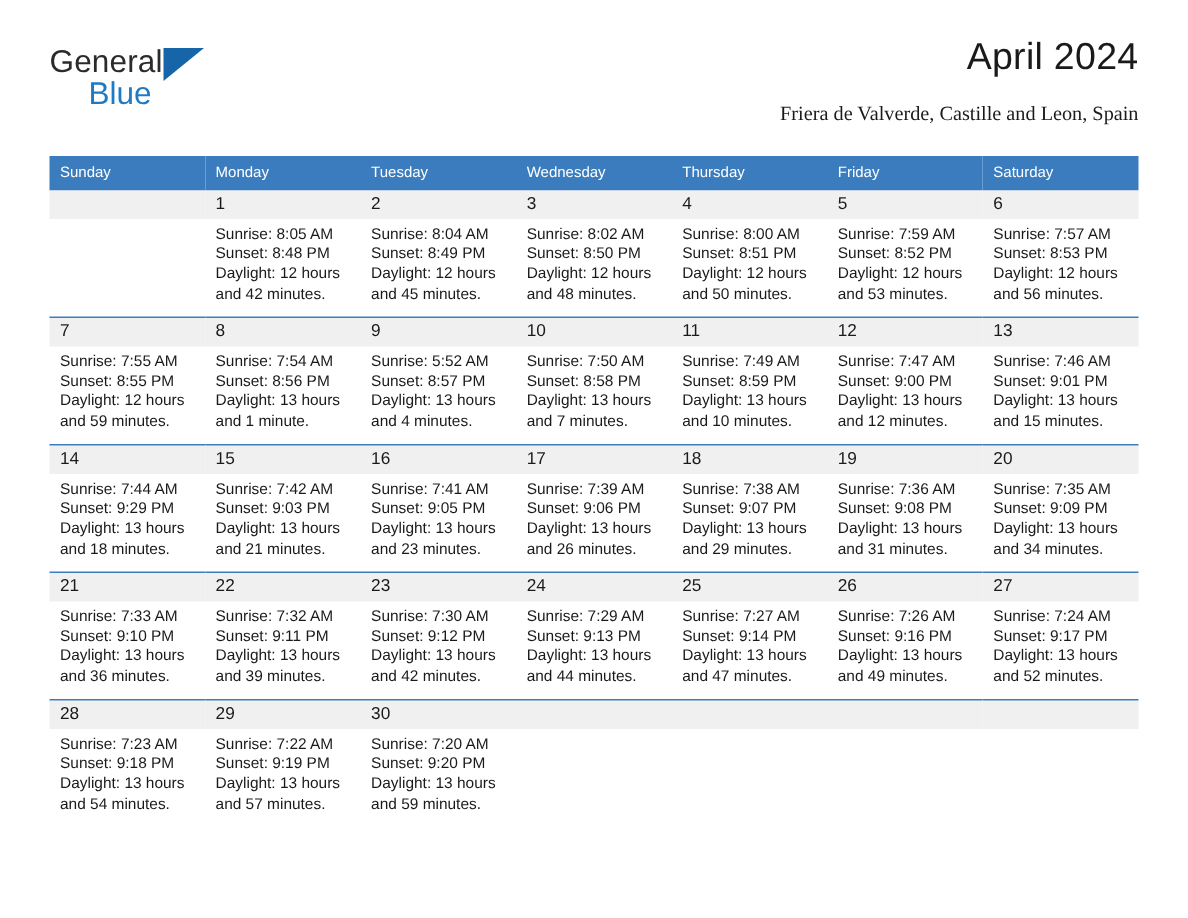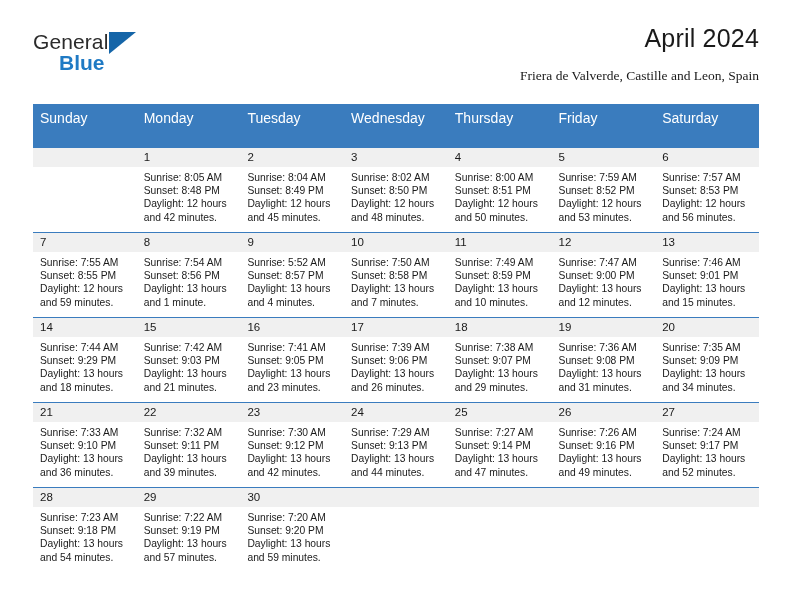--- a/index.html
+++ b/index.html
@@ -46,21 +46,20 @@
     color: #2b2b2b;
     font-family: "Liberation Sans", sans-serif;
   }
   .logo-blue {
     position: absolute;
     left: 26px;
     top: 21px;
     font-size: 21px;
     color: #1f7ac4;
     font-family: "Liberation Sans", sans-serif;
-    font-weight: bold;
   }
   .logo-tri {
     position: absolute;
     left: 76px;
     top: 2px;
     width: 0;
     height: 0;
     border-left: 27px solid #1565a8;
     border-bottom: 22px solid transparent;
   }
@@ -90,24 +89,24 @@
     position: absolute;
     left: 33px;
     top: 104px;
     width: 726px;
     border-collapse: collapse;
     table-layout: fixed;
   }
   .calendar th {
     background: #3a7cbe;
     color: #ffffff;
-    font-size: 14px;
+    font-size: 10px;
     font-weight: normal;
     text-align: left;
-    padding: 6px 0 22px 7px;
+    padding: 6px 0 6px 7px;
     height: 10px;
     border: none;
   }
   .calendar td {
     vertical-align: top;
     padding: 0;
     border: none;
     width: 103.71px;
   }
   tr.week > td {

